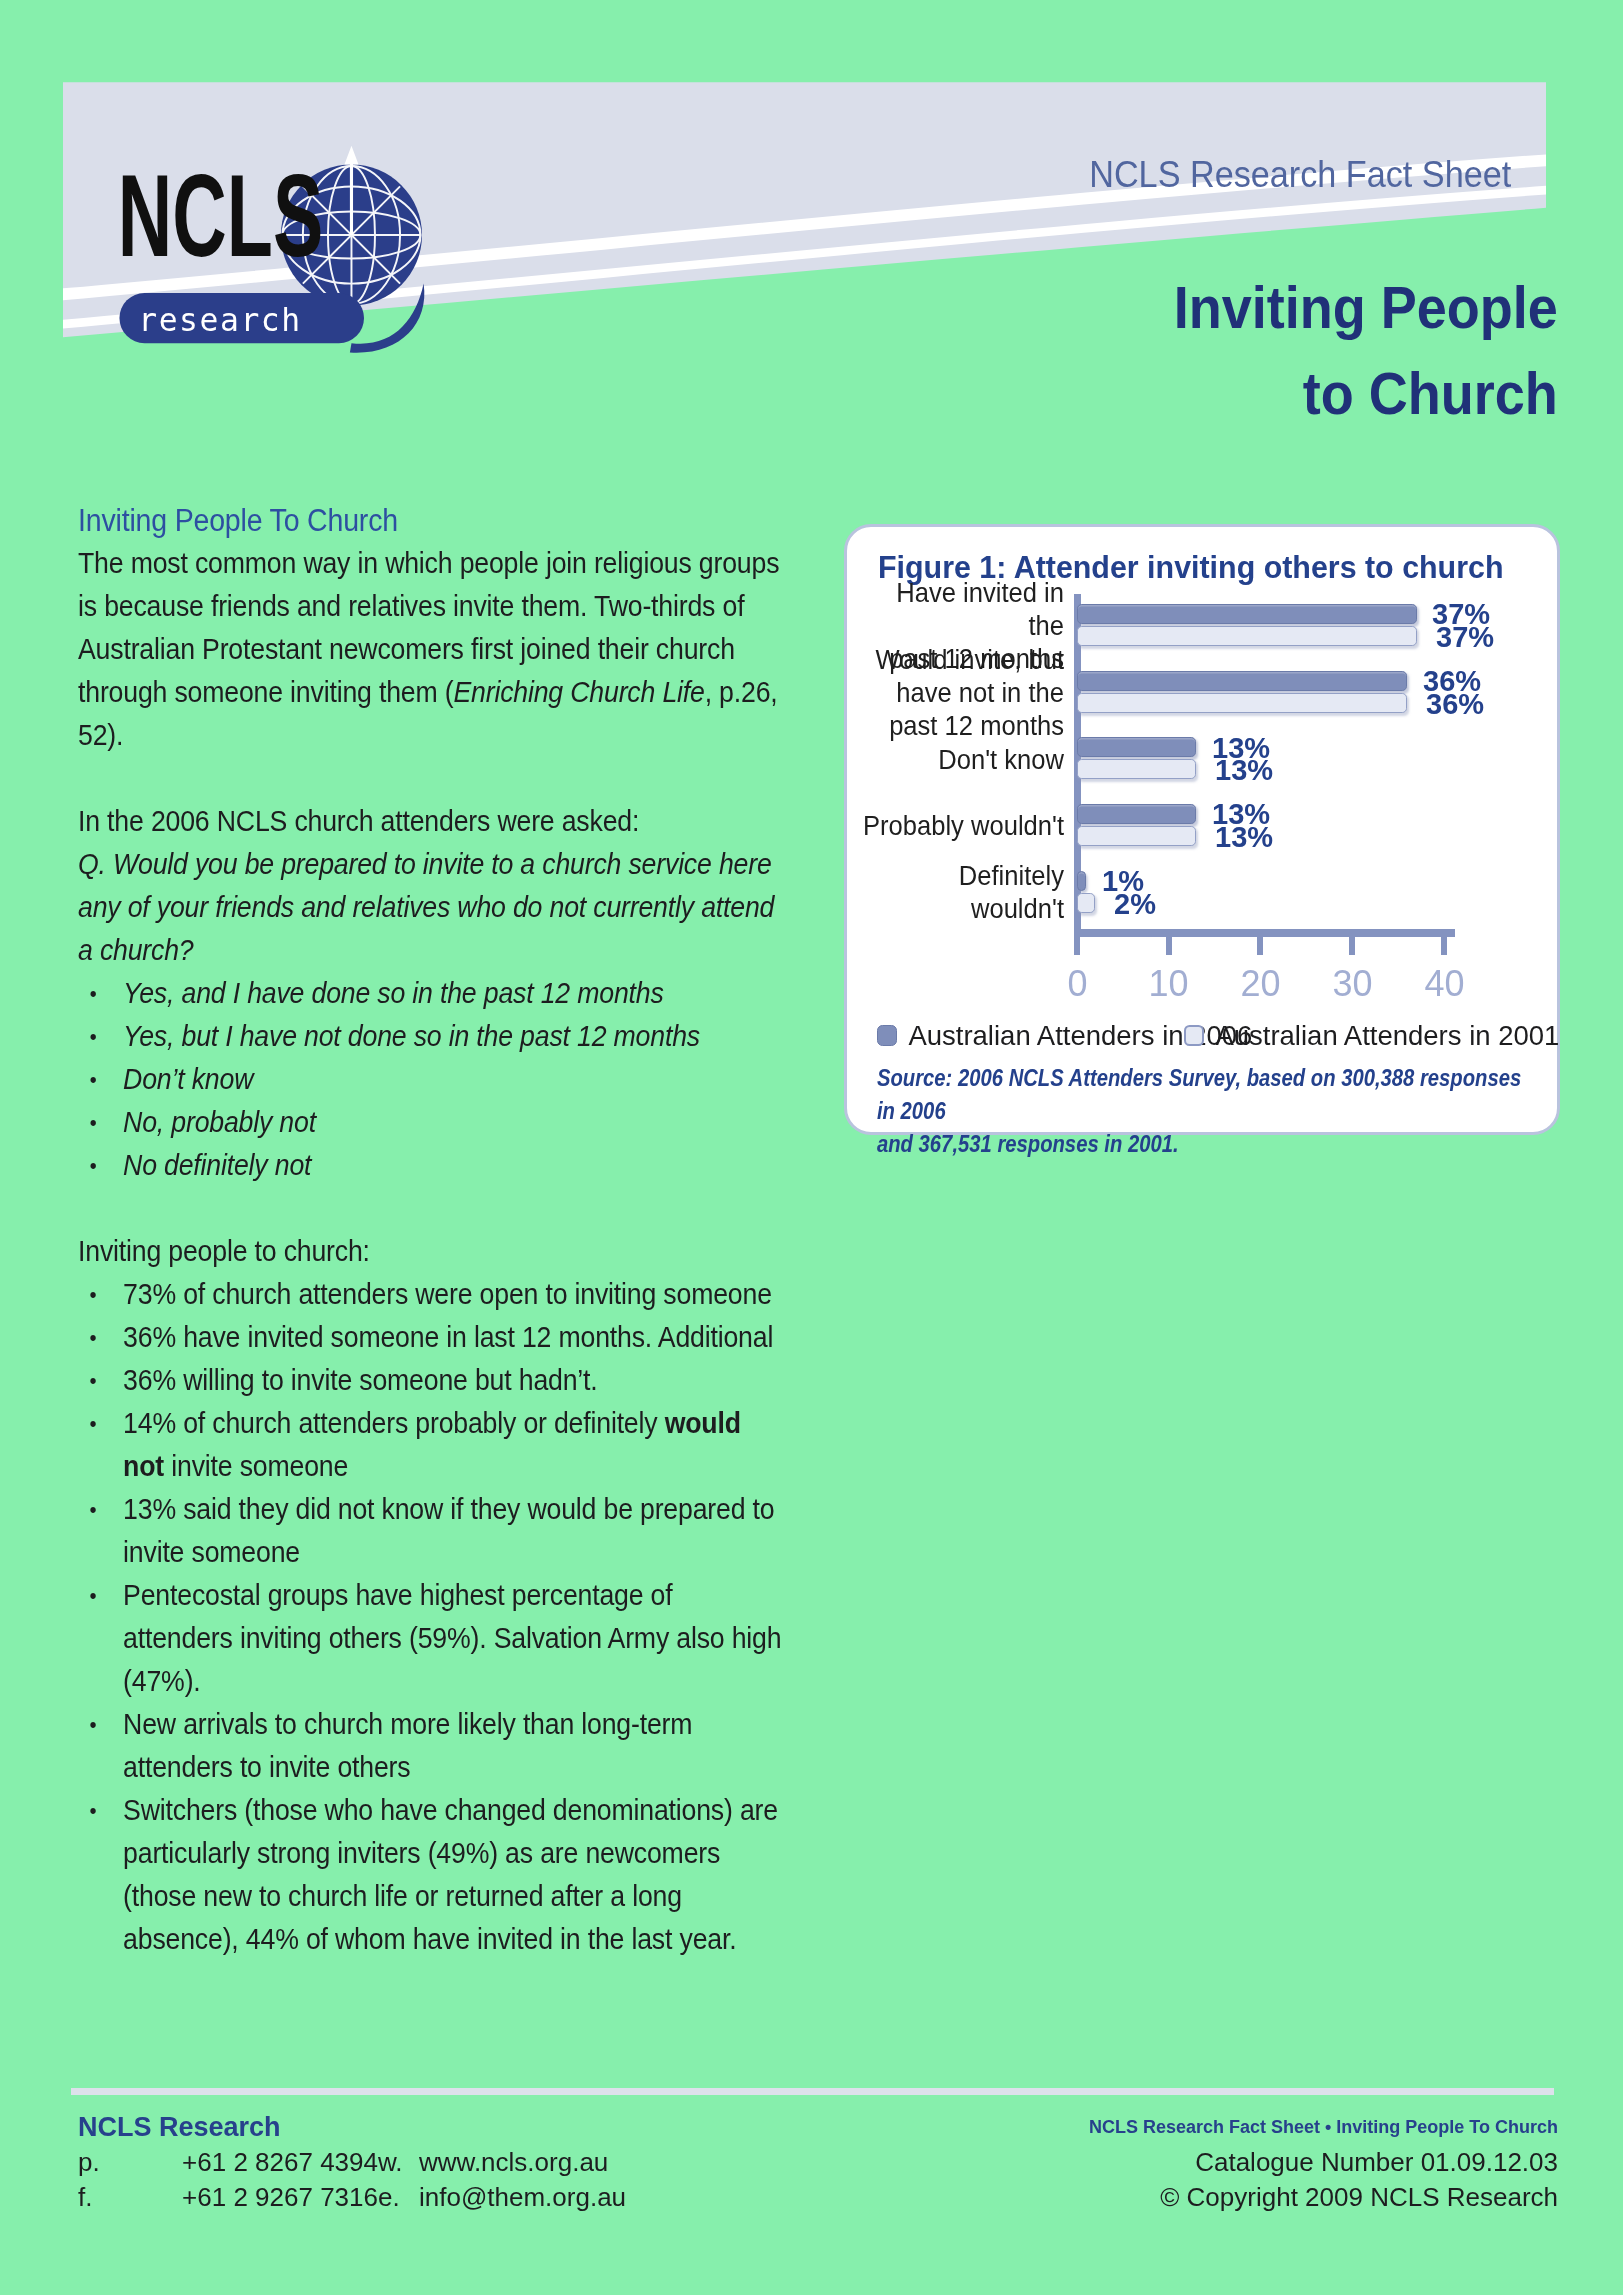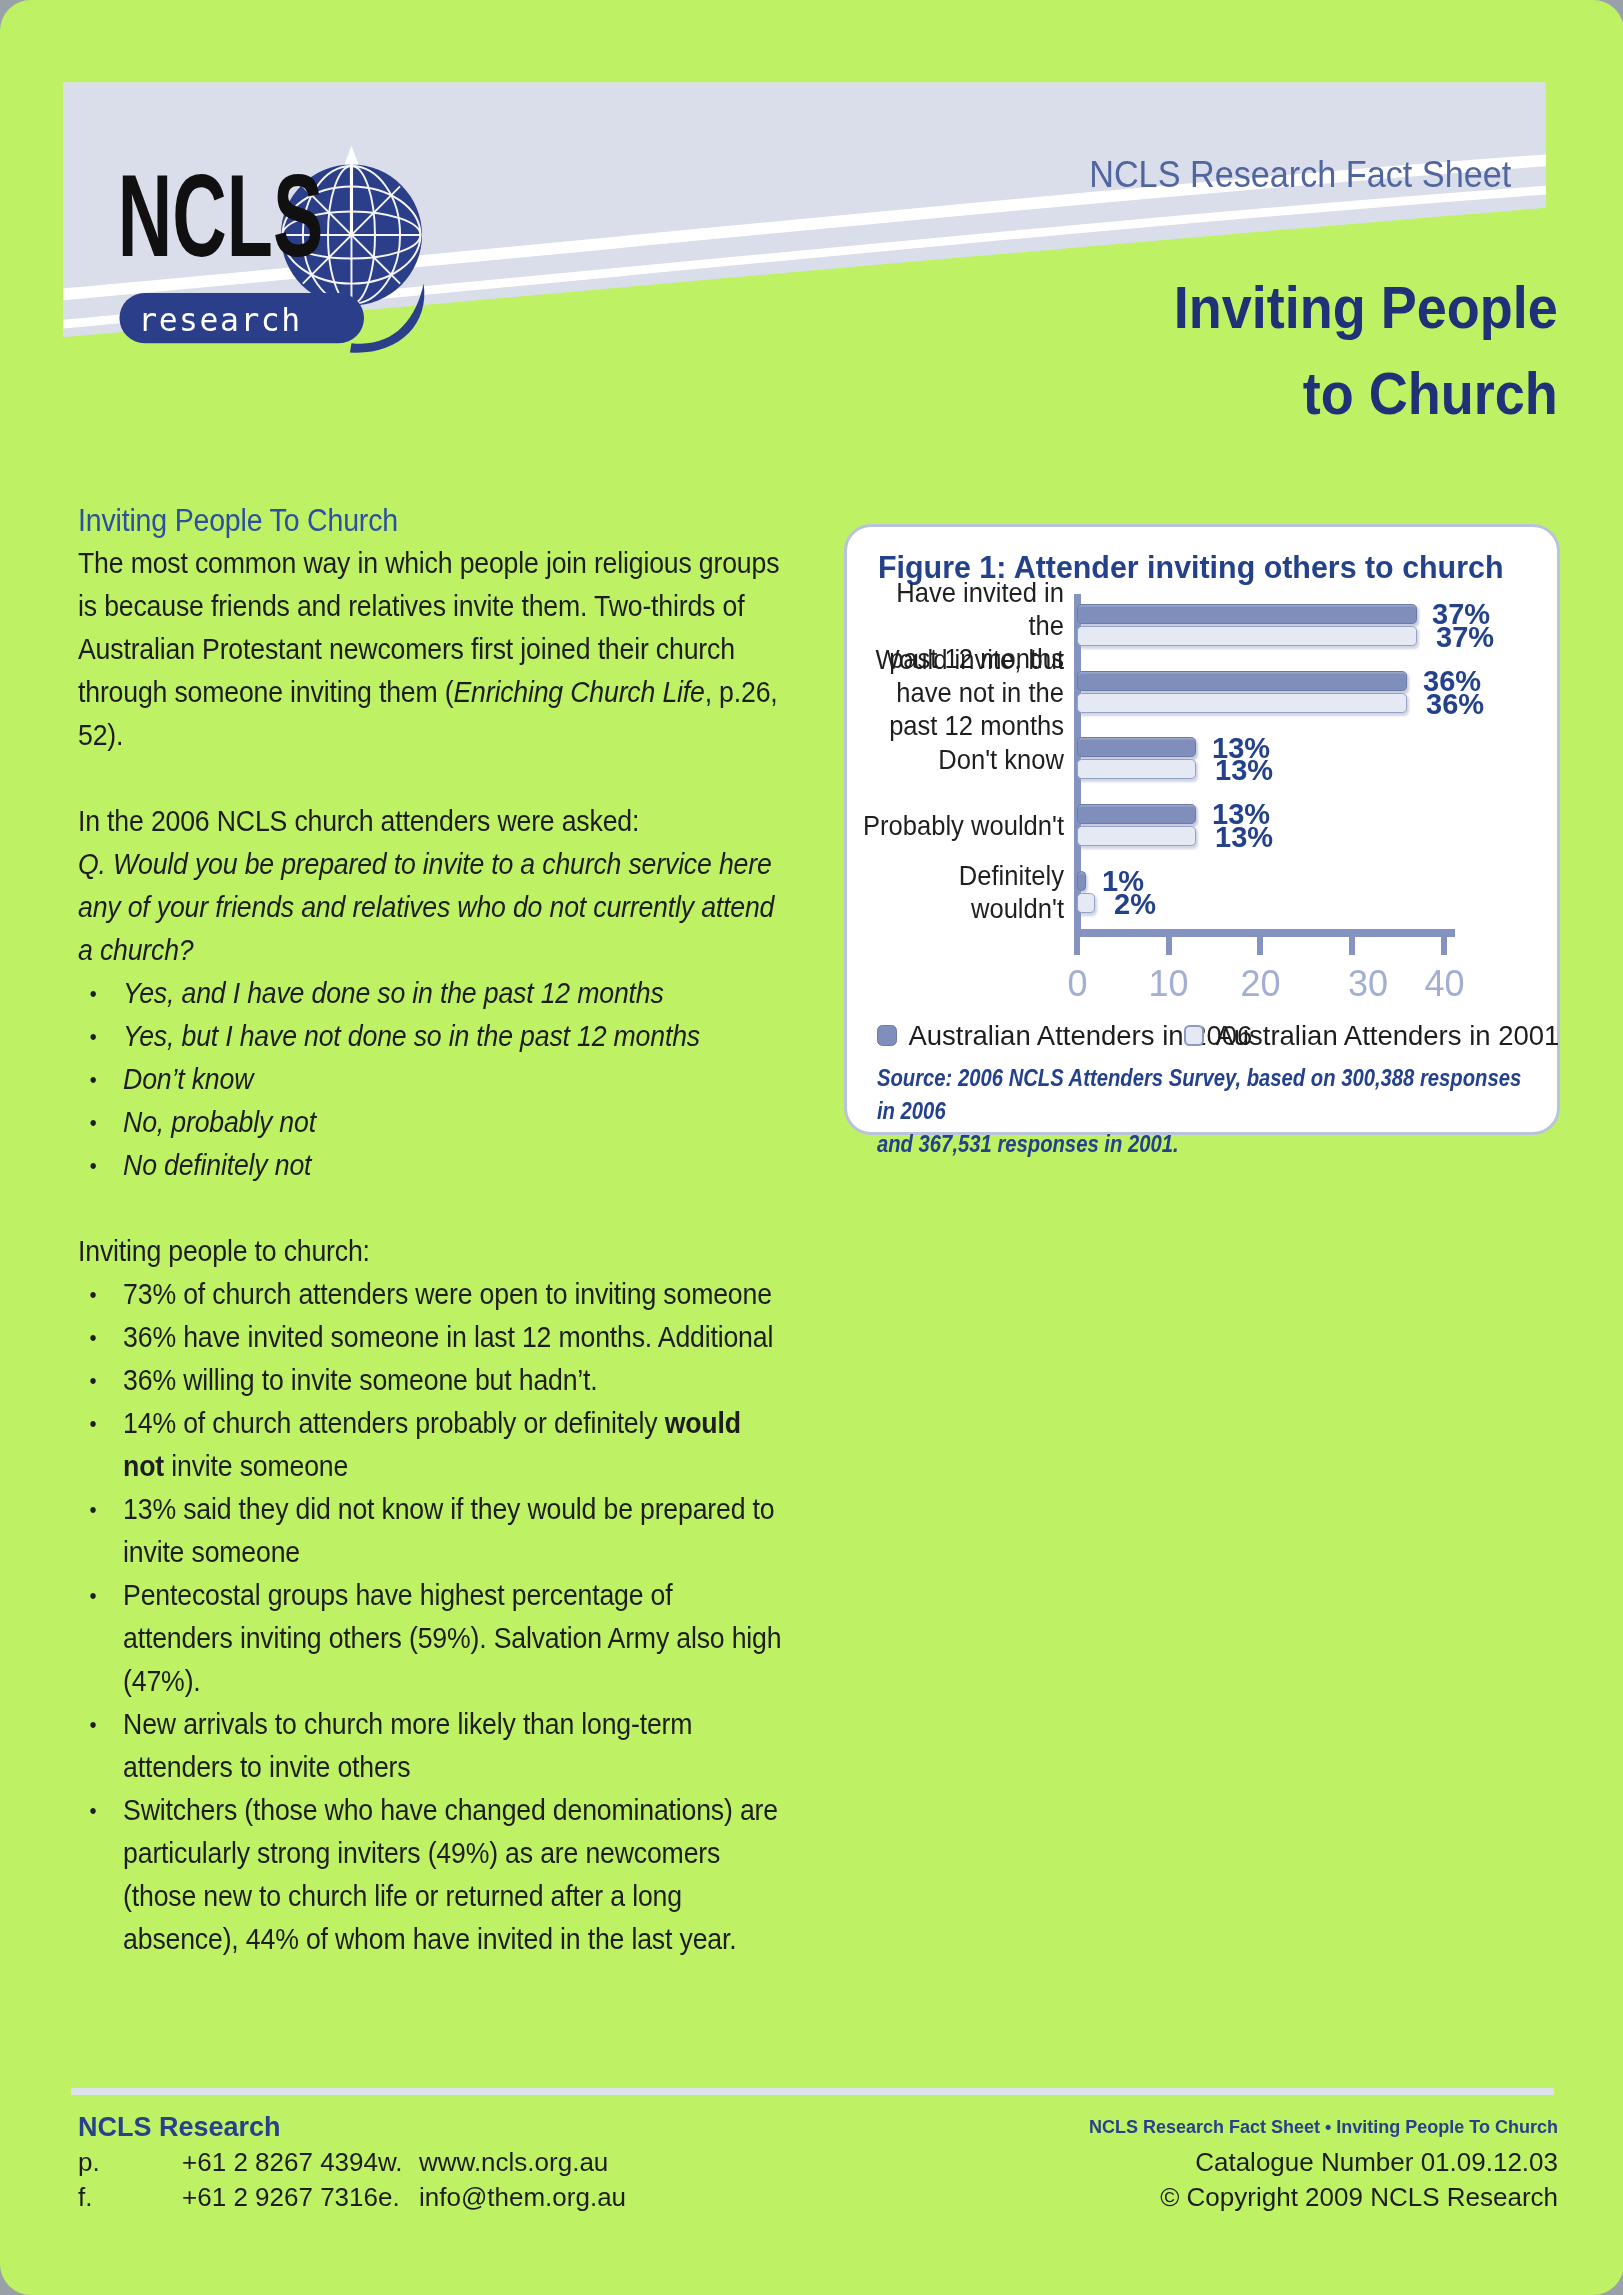--- a/index.html
+++ b/index.html
@@ -1,17 +1,17 @@
 <!DOCTYPE html>
 <html style="font-size:12.6px"><head>
 <meta charset="utf-8">
 <style>
   html,body{margin:0;padding:0;background:#9aa0a8;}
-  .page{position:relative;width:1624px;height:2295px;background:#bef264;overflow:hidden;
-        font-family:"Liberation Sans",sans-serif;color:#1d1d1f;border-radius:31px;}
+  .page{position:relative;width:1624px;height:2295px;background:#86efac;overflow:hidden;
+        font-family:"Liberation Sans",sans-serif;color:#1d1d1f;}
   .pre{white-space:pre-line;}
 
   
   .band-svg{position:absolute;left:63px;top:82px;}
   .band-label{position:absolute;top:154px;right:113px;font-size:36px;color:#51669f;
               transform:scaleX(.95);transform-origin:100% 50%;}
   .logo{position:absolute;left:116px;top:119px;}
   .doc-title{position:absolute;top:265px;right:66px;text-align:right;font-size:60px;line-height:86px;
              font-weight:bold;color:#203178;transform:scaleX(.9);transform-origin:100% 0;}
 
@@ -166,21 +166,21 @@
         <div class="val" style="left: 255px; top: 354px;">1%</div>
         <div class="val" style="left: 267px; top: 377px;">2%</div>
         <div class="vaxis" style="left: 227px; top: 402px; width: 381px; height: 7.8px;"></div>
         <div class="tick" style="left: 227px; top: 408px; height: 20.4px;"></div>
         <div class="tick-label" style="left: 195px; top: 436px;">0</div>
         <div class="tick" style="left: 319px; top: 408px; height: 20.4px;"></div>
         <div class="tick-label" style="left: 286px; top: 436px;">10</div>
         <div class="tick" style="left: 410px; top: 408px; height: 20.4px;"></div>
         <div class="tick-label" style="left: 378px; top: 436px;">20</div>
         <div class="tick" style="left: 502px; top: 408px; height: 20.4px;"></div>
-        <div class="tick-label" style="left: 470px; top: 436px; text-align: right;">30</div>
+        <div class="tick-label" style="left: 470px; top: 436px;">30</div>
         <div class="tick" style="left: 594px; top: 408px; height: 20.4px;"></div>
         <div class="tick-label" style="left: 562px; top: 436px;">40</div>
       </div>
     <div class="legend-item" style="left:30px;">
       <span class="swatch s2006"></span>
       <span class="legend-text">Australian Attenders in 2006</span>
     </div>
     <div class="legend-item" style="left:337px;">
       <span class="swatch s2001"></span>
       <span class="legend-text">Australian Attenders in 2001</span>

